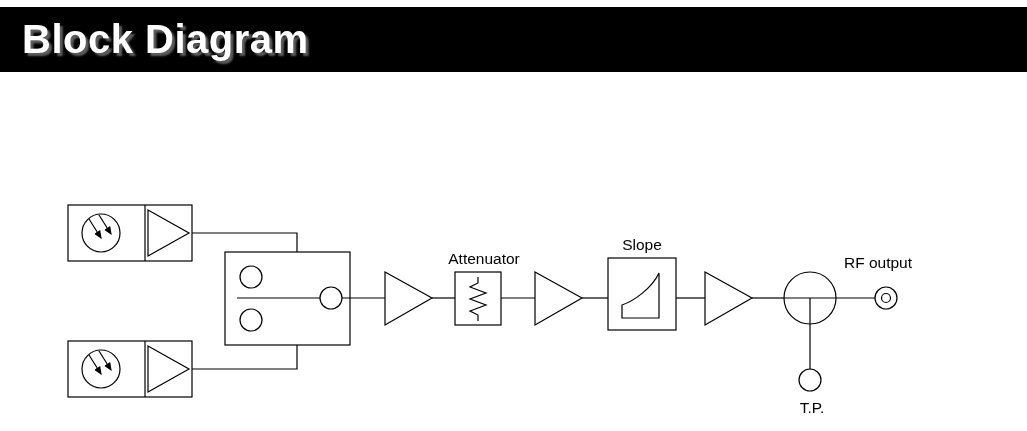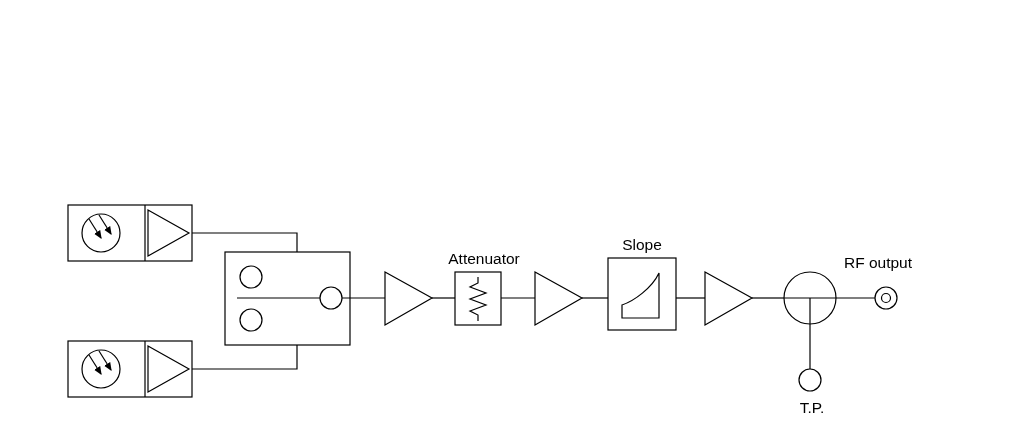--- a/index.html
+++ b/index.html
@@ -51,20 +51,23 @@
     stroke: none;
     font-family: "Liberation Sans", sans-serif;
     font-size: 15.5px;
   }
 </style>
 </head>
 <body>
 
 <div class="page">
 
+  <div class="banner">
+    <div class="banner-title">Block Diagram</div>
+  </div>
 
   <svg class="diagram" viewBox="0 0 1027 431" xmlns="http://www.w3.org/2000/svg">
     <defs>
       <marker id="arrowhead" markerWidth="8" markerHeight="8" refX="6" refY="3" orient="auto">
         <path d="M0,0 L7,3 L0,6 Z" fill="#000000"></path>
       </marker>
     </defs>
 
     <g>
       <rect class="shape" x="68" y="205" width="124" height="56"></rect>

